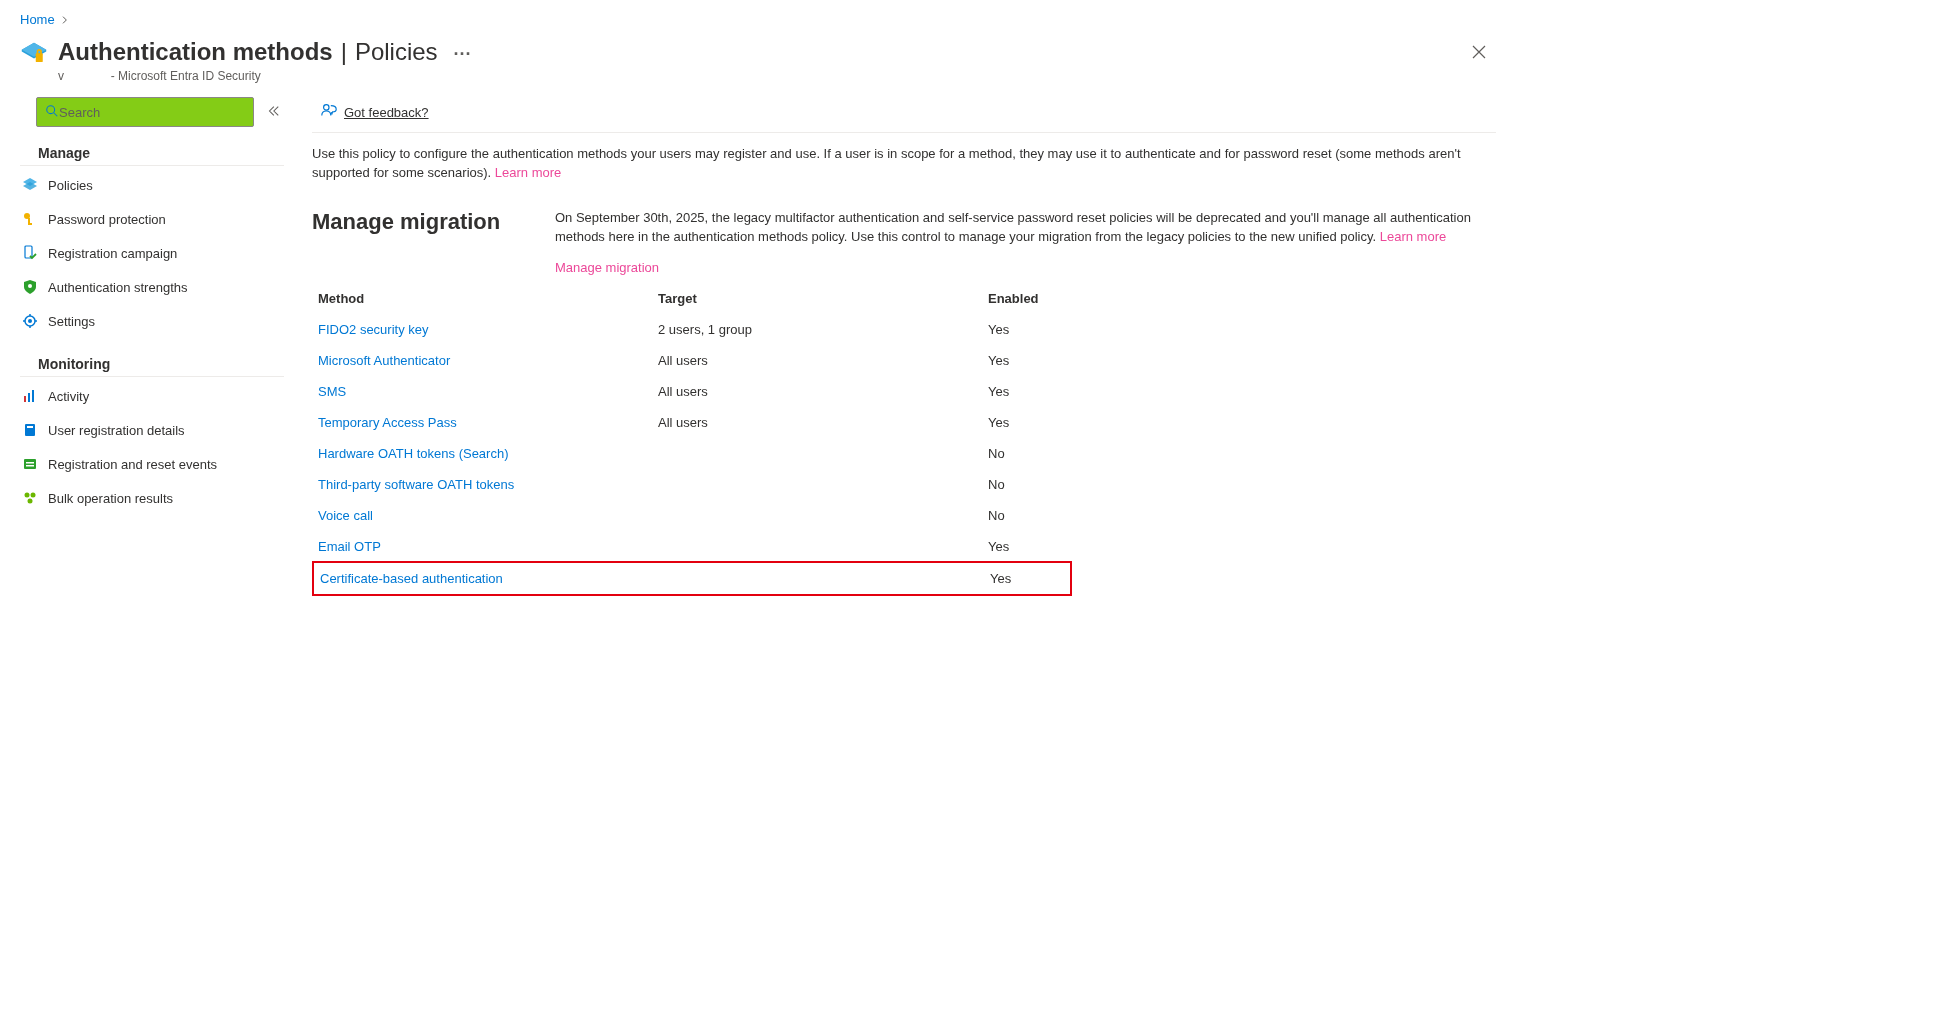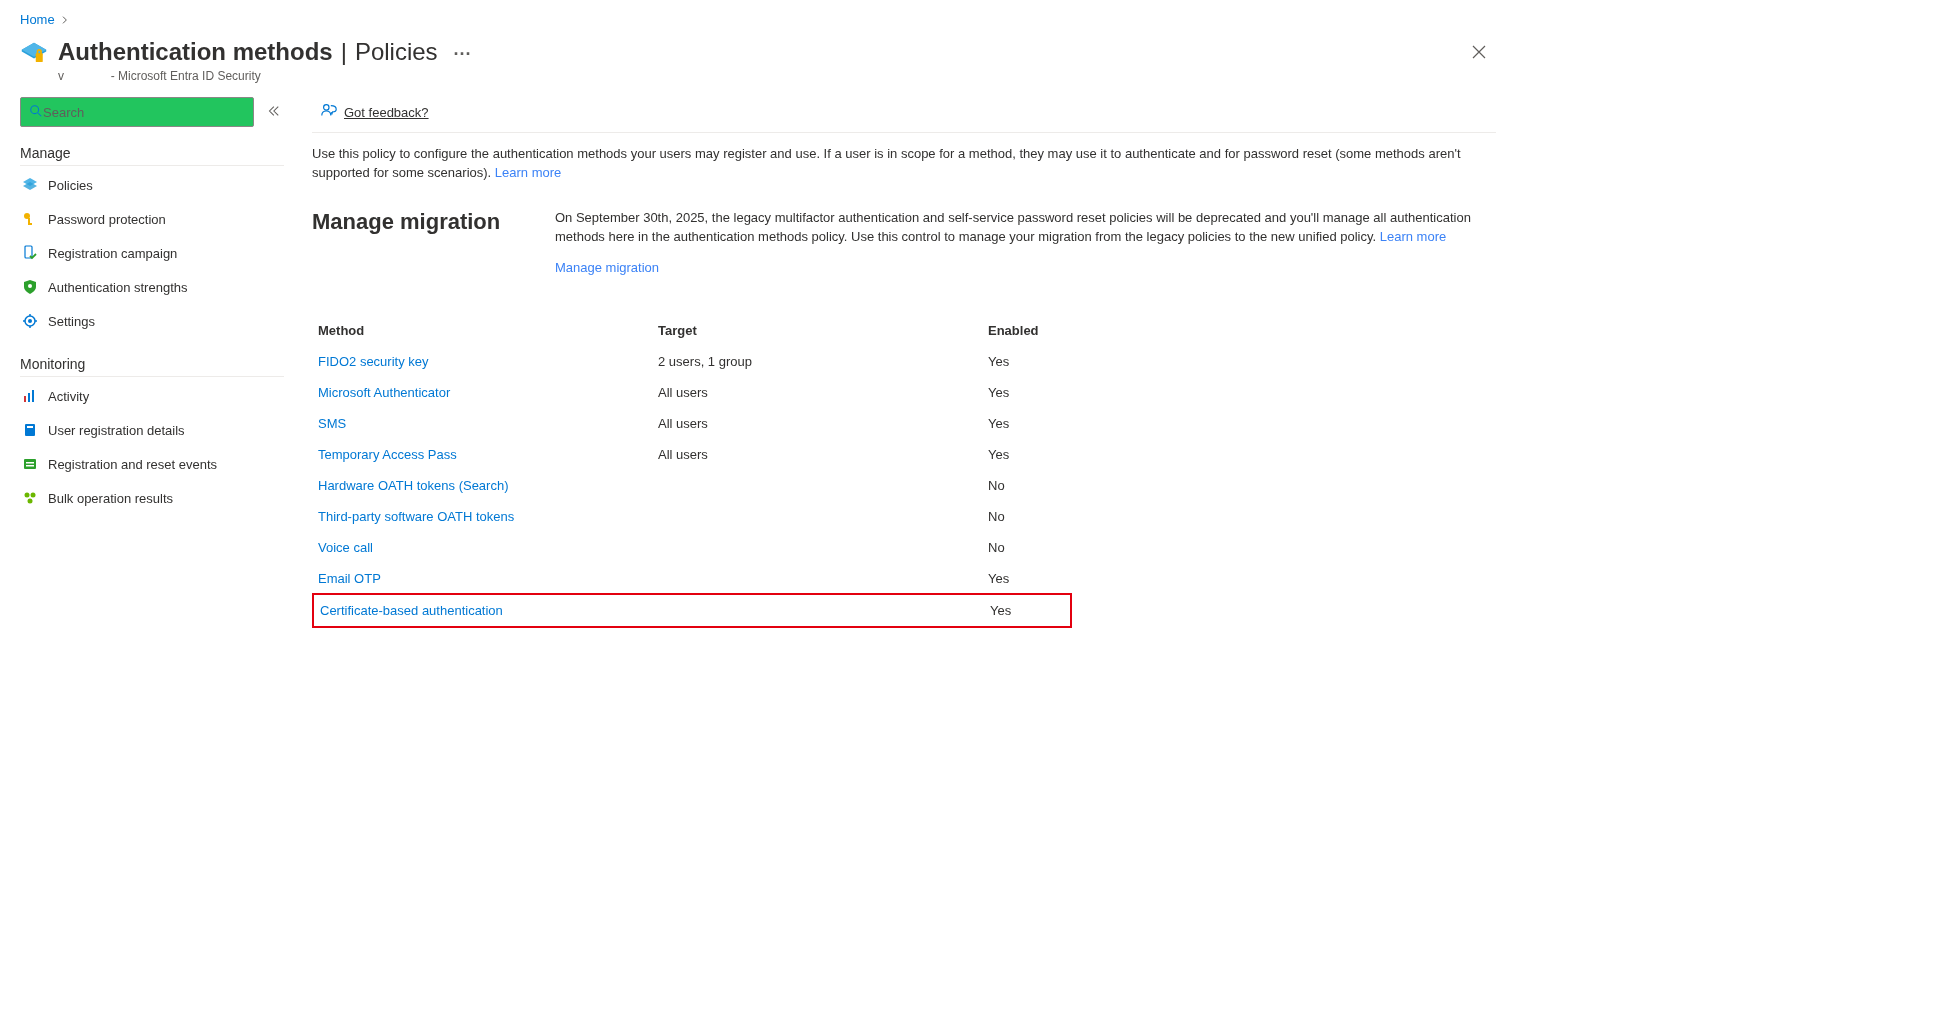--- a/index.html
+++ b/index.html
@@ -3,21 +3,21 @@
 <meta charset="utf-8">
 <style>
   * { box-sizing: border-box; margin: 0; padding: 0; }
   body {
     font-family: "Segoe UI", -apple-system, BlinkMacSystemFont, sans-serif;
     font-size: 13px;
     color: #323130;
     background: #ffffff;
     width: 1520px;
   }
-  a { color: #3b82f6; text-decoration: none; cursor: pointer; }
+  a { color: #ec4899; text-decoration: none; cursor: pointer; }
 
   
   .breadcrumb {
     display: flex;
     align-items: center;
     padding: 12px 20px 6px 20px;
     font-size: 13px;
   }
   .breadcrumb a { color: #0078d4; }
   .breadcrumb .sep { margin: 0 6px; color: #605e5c; font-size: 11px; }
@@ -73,44 +73,46 @@
     gap: 8px;
   }
   .search-box {
     flex: 1;
     display: flex;
     align-items: center;
     border: 1px solid #8a8886;
     border-radius: 2px;
     height: 30px;
     padding: 0 8px;
-    background: #22c55e;
+    background: #84cc16;
+    margin-left: 16px;
   }
   .search-box input {
     border: none;
     outline: none;
     flex: 1;
     font-size: 13px;
     font-family: inherit;
     color: #323130;
     background: transparent;
   }
   .search-box input::placeholder { color: #605e5c; }
   .collapse-chev {
     color: #605e5c;
     font-size: 12px;
     cursor: pointer;
     padding: 4px;
   }
 
   .sidebar-section-title {
-    font-weight: 400;
+    font-weight: 700;
     font-size: 14px;
     margin-top: 18px;
     margin-bottom: 2px;
+    margin-left: 18px;
   }
   .sidebar hr {
     border: none;
     border-top: 1px solid #edebe9;
     margin: 4px 0 2px 0;
   }
   .sidebar-item {
     display: flex;
     align-items: center;
     height: 34px;
@@ -165,21 +167,21 @@
     width: 200px;
     flex-shrink: 0;
     line-height: 1.2;
   }
   .migration-right { flex: 1; }
   .migration-right p { font-size: 13px; line-height: 1.45; }
   .migration-link { display: inline-block; margin-top: 14px; font-size: 13px; }
 
   
   .methods-table {
-    margin-top: 40px;
+    margin-top: 8px;
     width: 760px;
   }
   .methods-header, .methods-row {
     display: grid;
     grid-template-columns: 340px 330px 90px;
     align-items: center;
     padding: 8px 6px;
   }
   .methods-header { font-weight: 600; font-size: 13px; }
   .methods-row { font-size: 13px; }

